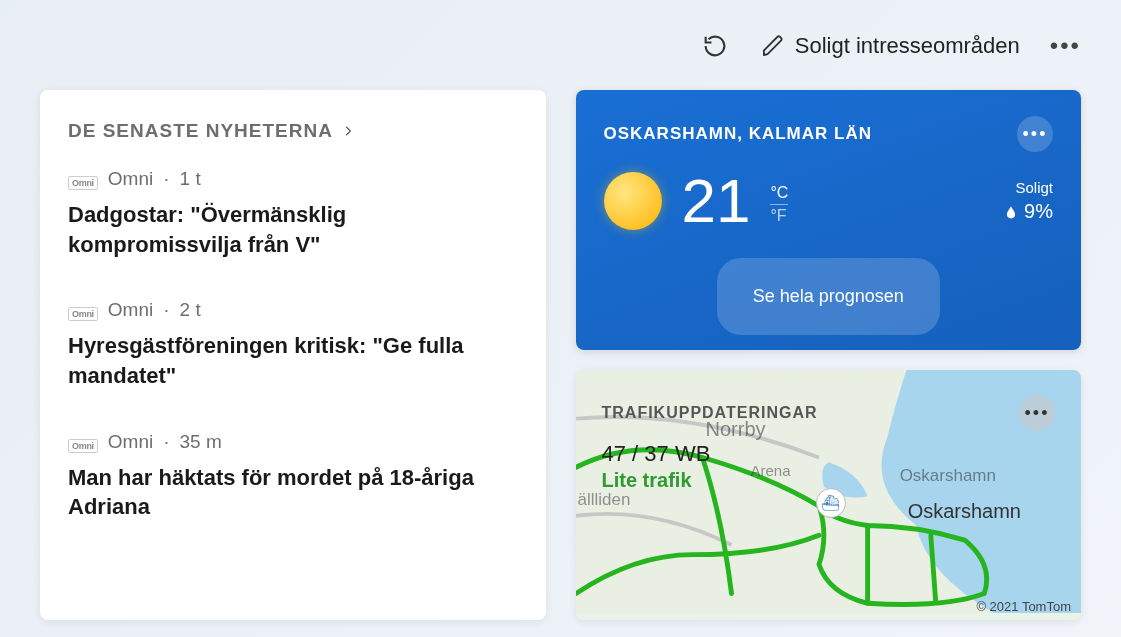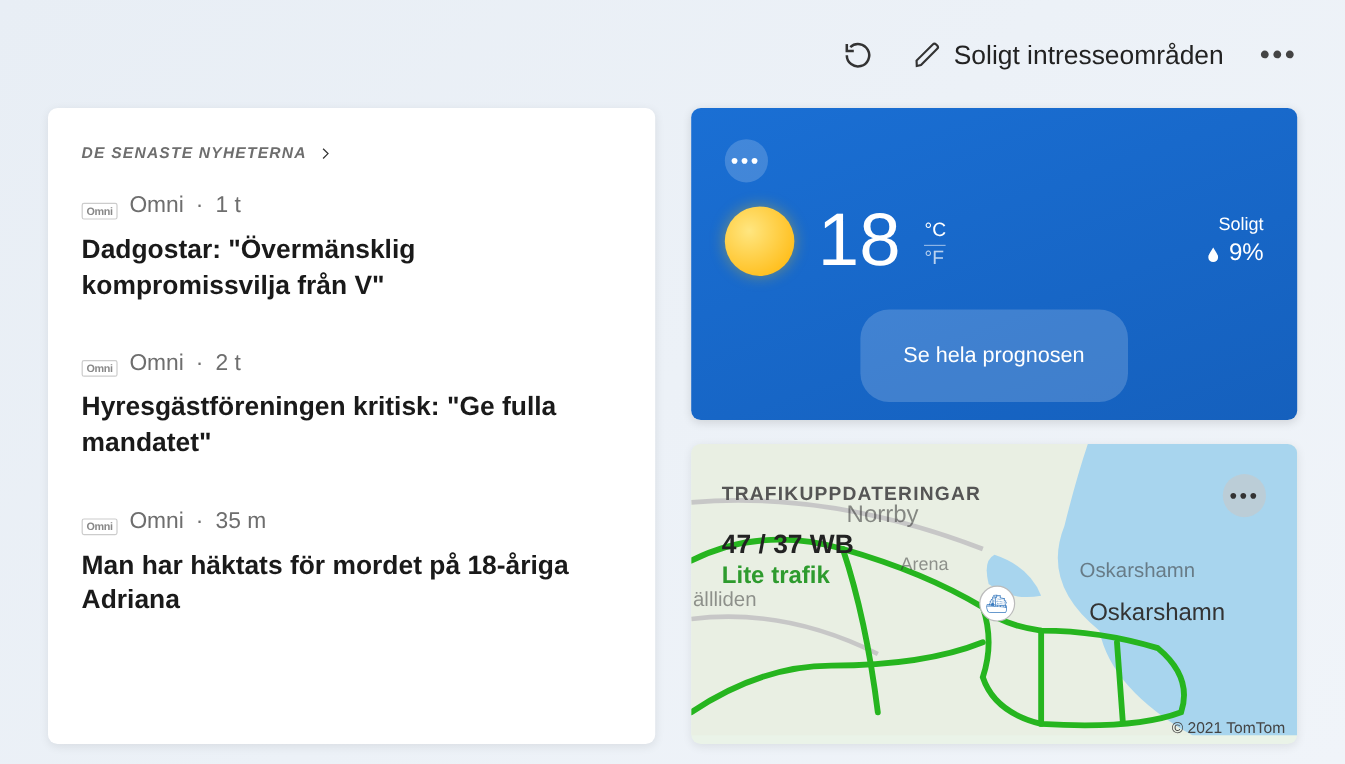--- a/index.html
+++ b/index.html
@@ -57,26 +57,25 @@
   .news-card {
     background: #fff;
     border-radius: 8px;
     box-shadow: 0 2px 8px rgba(0,0,0,0.08);
     padding: 30px 28px 30px 28px;
     height: 530px;
   }
   .news-header {
     display: flex; align-items: center; gap: 8px;
     color: #6e6e6e;
-    font-size: 13px;
+    font-size: 19px;
     font-weight: 600;
     letter-spacing: 1px;
     margin-bottom: 26px;
     cursor: pointer;
-    font-style: italic;
   }
   .news-item { margin-bottom: 40px; }
   .news-meta {
     display: flex; align-items: flex-end; gap: 10px;
     color: #6e6e6e;
     font-size: 19px;
     margin-bottom: 10px;
   }
   .source-logo {
     font-size: 9px;
@@ -195,21 +194,21 @@
     border-radius: 50%;
     background: rgba(200,200,200,0.6);
     display: flex; align-items: center; justify-content: center;
     cursor: pointer;
     color: #333;
     font-size: 18px;
     letter-spacing: 2px;
   }
   .traffic-route {
     font-size: 22px;
-    font-weight: 700;
+    font-weight: 400;
     color: #222;
     margin-top: 10px;
   }
   .traffic-status {
     font-size: 20px;
     font-weight: 600;
     color: #2e9b2e;
     margin-top: 2px;
   }
   .city-label {
@@ -309,25 +308,26 @@
         </div>
         <div class="news-title">Man har häktats för mordet på 18-åriga Adriana</div>
       </div>
     </div>
   </div>
 
   <div class="right-col">
 
     <div class="weather-card">
       <div class="weather-header">
+        <div class="location">OSKARSHAMN, KALMAR LÄN</div>
         <div class="card-menu">•••</div>
       </div>
       <div class="weather-main">
         <div class="sun-icon"></div>
-        <div class="temp">18</div>
+        <div class="temp">21</div>
         <div class="units">
           <span class="unit-c">°C</span>
           <span class="unit-f">°F</span>
         </div>
         <div class="weather-right">
           <div class="condition">Soligt</div>
           <div class="precip">
             <svg width="14" height="16" viewBox="0 0 24 24">
               <path class="drop-svg" d="M12 2C8 9 5 12 5 16a7 7 0 0 0 14 0c0-4-3-7-7-14z"></path>
             </svg>

